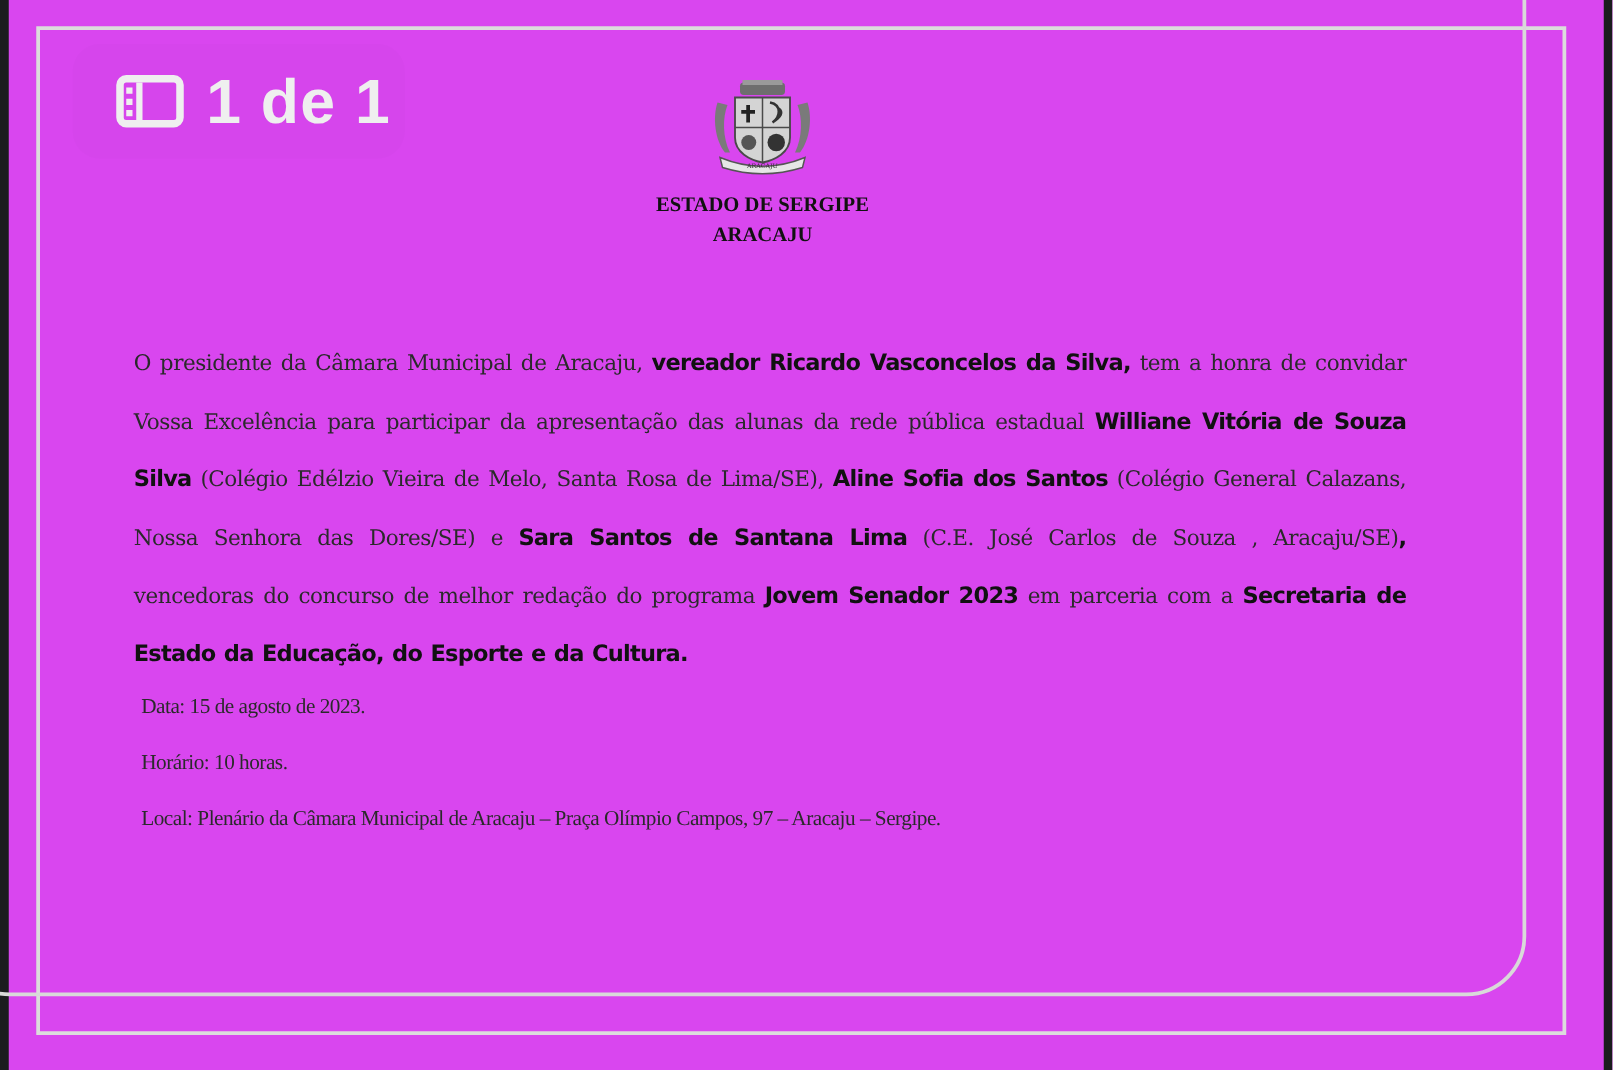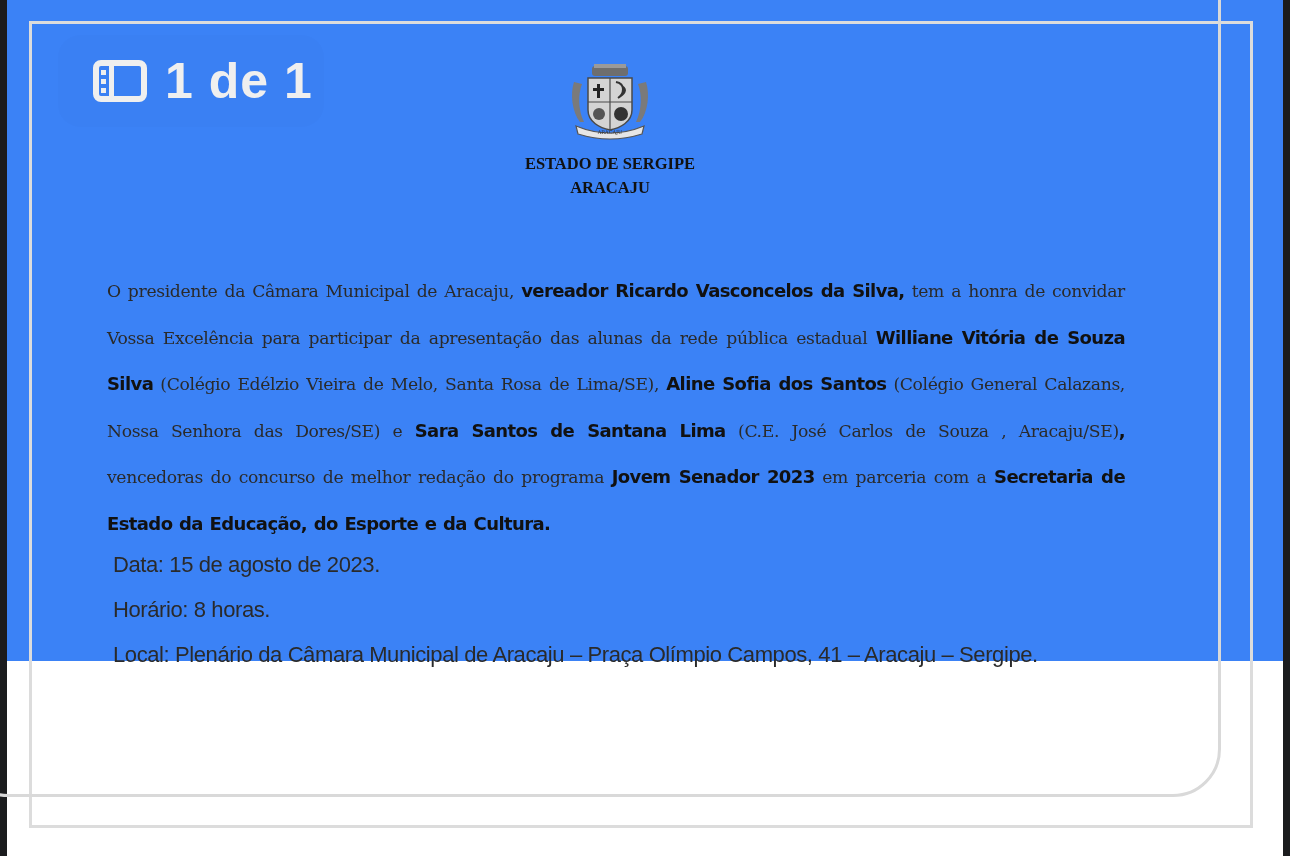--- a/index.html
+++ b/index.html
@@ -7,22 +7,22 @@
       padding: 0;
       width: 1290px;
       height: 856px;
       overflow: hidden;
       background: #ffffff;
       font-family: "DejaVu Serif", serif;
     }
     .stage {
       position: relative;
       width: 1290px;
-      height: 661px;
-      background: #3b82f6;
+      height: 856px;
+      background: #d946ef;
     }
     .edge-left {
       position: absolute;
       left: 0; top: 0;
       width: 7px; height: 856px;
       background: #1b1c1e;
     }
     .edge-right {
       position: absolute;
       left: 1283px; top: 0;
@@ -117,22 +117,22 @@
     .body-text b {
       font-family: "DejaVu Sans", sans-serif;
       font-weight: bold;
       color: #111;
       letter-spacing: -0.6px;
       font-size: 18px;
     }
     .details {
       position: absolute;
       left: 113px; top: 550px;
-      font-family: Liberation Sans, sans-serif;
-      font-size: 22px;
+      font-family: Liberation Serif, serif;
+      font-size: 17px;
       color: #2a2a2a;
       letter-spacing: -0.4px;
     }
     .details div {
       height: 45px;
       line-height: 30px;
     }
   </style>
 </head>
 <body>
@@ -173,16 +173,16 @@
 
   <div class="header">
     <div>ESTADO DE SERGIPE</div>
     <div>ARACAJU</div>
   </div>
 
   <div class="body-text"><span>O presidente da Câmara Municipal de Aracaju, </span><b>vereador Ricardo Vasconcelos da Silva,</b><span> tem a honra de convidar Vossa Excelência para participar da apresentação das alunas da rede pública estadual </span><b>Williane Vitória de Souza Silva</b><span>  (Colégio Edélzio Vieira de Melo, Santa Rosa de Lima/SE), </span><b>Aline  Sofia dos Santos</b><span> (Colégio General Calazans, Nossa Senhora das Dores/SE) e </span><b>Sara Santos de Santana Lima</b><span>  (C.E. José Carlos de Souza , Aracaju/SE)</span><b>,</b><span> vencedoras do concurso de melhor redação do programa </span><b>Jovem Senador 2023</b><span> em parceria com a </span><b>Secretaria de Estado da Educação, do Esporte e da Cultura.</b></div>
 
   <div class="details">
     <div>Data: 15 de agosto de 2023.</div>
-    <div>Horário: 8 horas.</div>
-    <div>Local: Plenário da Câmara Municipal de Aracaju – Praça Olímpio Campos, 41 – Aracaju – Sergipe.</div>
+    <div>Horário: 10 horas.</div>
+    <div>Local: Plenário da Câmara Municipal de Aracaju – Praça Olímpio Campos, 97 – Aracaju – Sergipe.</div>
   </div>
 </div>
 
 </body></html>

